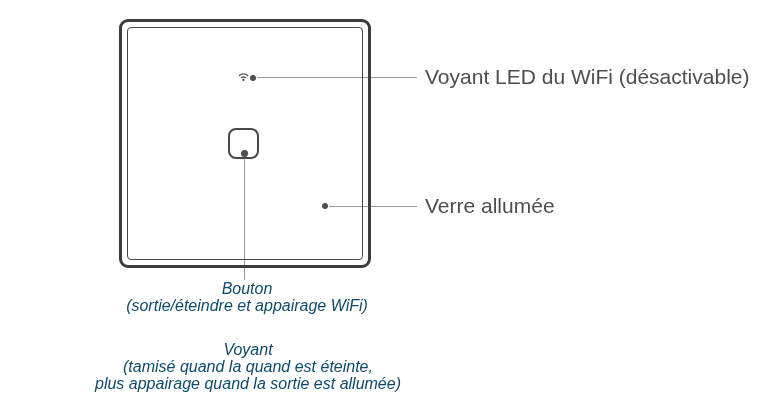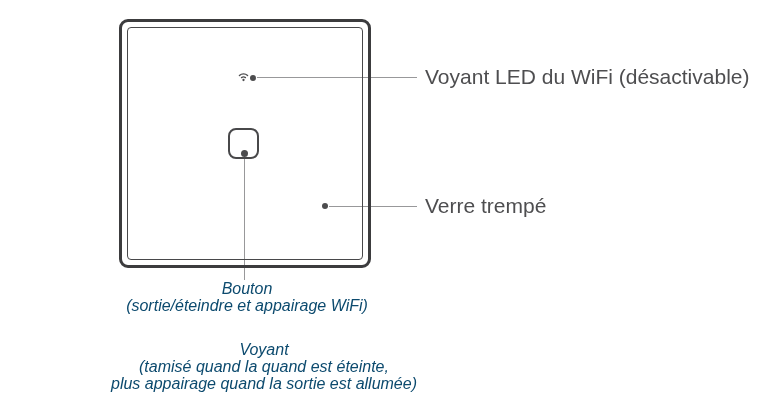--- a/index.html
+++ b/index.html
@@ -46,21 +46,21 @@
     white-space:nowrap;z-index:3;
   }
   .label-wifi{top:65px;}
   .label-glass{top:194px;}
   .caption{
     position:absolute;text-align:center;
     font-size:16px;line-height:16.5px;color:#0c4a6e;z-index:3;font-style:italic;
   }
   .caption div{white-space:nowrap;}
   .caption-button{left:77px;top:281px;width:340px;}
-  .caption-indicator{left:54px;top:341px;width:420px;line-height:17px;text-align:center;}
+  .caption-indicator{left:38px;top:341px;width:420px;line-height:17px;text-align:center;}
 </style>
 </head>
 <body>
 
 <div class="canvas">
 
   <div class="hline leader-wifi"></div>
   <div class="hline leader-glass"></div>
   <div class="vline leader-button"></div>
 
@@ -76,21 +76,21 @@
     </svg>
   </span>
   <div class="dot dot-wifi"></div>
 
   <div class="touch-button"></div>
   <div class="dot dot-button"></div>
 
   <div class="dot dot-glass"></div>
 
   <div class="label-right label-wifi">Voyant LED du WiFi (désactivable)</div>
-  <div class="label-right label-glass">Verre trempé</div>
+  <div class="label-right label-glass">Verre allumée</div>
 
   <div class="caption caption-button">
     <div>Bouton</div>
     <div>(sortie/éteindre et appairage WiFi)</div>
   </div>
 
   <div class="caption caption-indicator">
     <div>Voyant</div>
     <div>(tamisé quand la quand est éteinte,</div>
     <div>plus appairage quand la sortie est allumée)</div>

